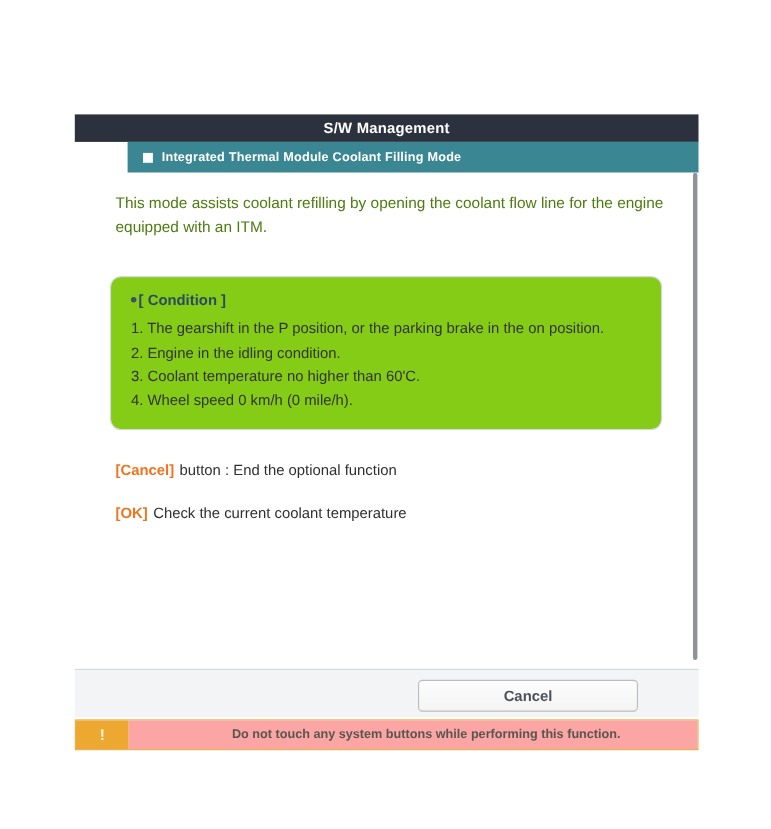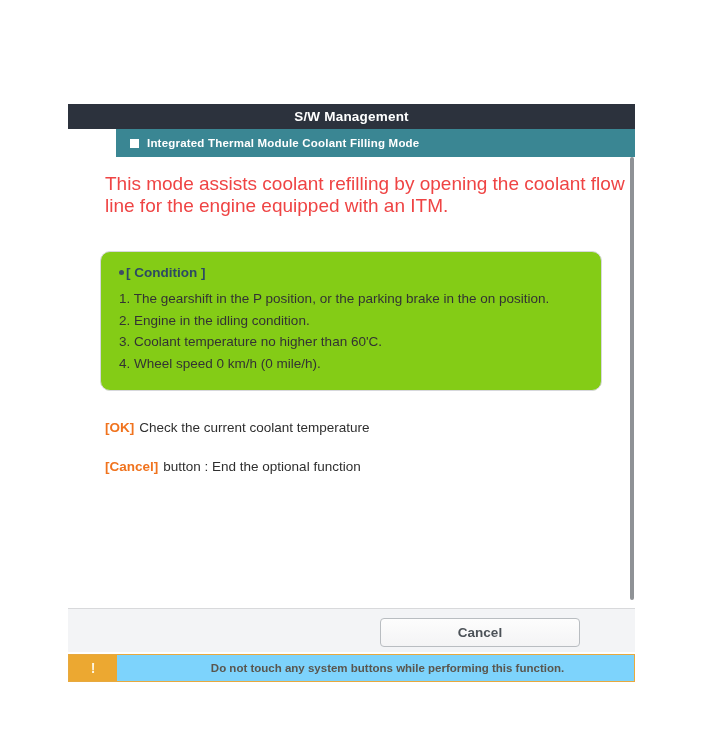--- a/index.html
+++ b/index.html
@@ -18,22 +18,22 @@
   .content { position:relative; background:#ffffff; height:451px; overflow:hidden; }
   .vscroll { position:absolute; top:0; right:1px; width:4px; height:443px;
              background:#8f9296; border-radius:2px; }
 
   .section-title { margin:28px 20px 0 20px; padding-bottom:6px;
                    border-bottom:2px solid #8fb6c6; display:flex; align-items:center; }
   .section-title .dot { width:7px; height:7px; border-radius:50%; background:#8a99a8;
                         margin-right:10px; flex:0 0 auto; }
   .section-title .txt { color:#2d4a63; font-size:14px; font-weight:bold; }
 
-  .desc { margin:16px 20px 0 37px; width:530px; color:#ef4444;
-          font-size:19px; line-height:22px; }
+  .desc { margin:16px 20px 0 37px; width:530px; color:#4d7c0f;
+          font-size:14px; line-height:22px; }
 
   .cond-box { margin:34px 33px 0 32px; background:#84cc16; border:1px solid #d7d8dc;
               border-radius:10px; padding:13px 18px 16px 18px; }
   .cond-head { display:flex; align-items:center; margin-bottom:8px; }
   .cond-head .dot { width:5px; height:5px; border-radius:50%; background:#3f4e63;
                     margin-right:2px; flex:0 0 auto; }
   .cond-head .txt { color:#2d4a63; font-size:13.5px; font-weight:bold; }
   .cond-item { color:#333333; font-size:13.5px; line-height:21.5px; }
 
   .note { margin:29px 20px 0 37px; font-size:13.5px; color:#2f2f2f; }
@@ -47,21 +47,21 @@
   .btn { width:100%; height:100%; background:linear-gradient(#fdfdfd,#f4f4f5);
          border:1px solid #b9bdc1; border-radius:4px; color:#4c5258;
          font-family:"Liberation Sans", sans-serif; font-size:13.5px; font-weight:bold;
          display:flex; align-items:center; justify-content:center; cursor:pointer; }
   .btn-cancel { position:absolute; left:312px; top:9px; width:200px; height:29px; }
 
   
   .warnbar { margin-top:2px; height:28px; display:flex; border:1px solid #e8a93e; }
   .warn-ico { width:48px; background:#eca831; color:#fdf6e0; font-weight:bold; font-size:14px;
               display:flex; align-items:center; justify-content:center; flex:0 0 auto; }
-  .warn-msg { flex:1; background:#7dd3fc; display:flex; align-items:center; justify-content:center;
+  .warn-msg { flex:1; background:#fca5a5; display:flex; align-items:center; justify-content:center;
               color:#5a564e; font-size:11.5px; font-weight:bold;padding-left:24px; }
 </style>
 </head>
 <body>
 
 <div class="window">
 
   <div class="titlebar">
     <span class="title">S/W Management</span>
   </div>
@@ -82,25 +82,25 @@
         <span class="dot"></span>
         <span class="txt">[ Condition ]</span>
       </div>
       <div class="cond-item">1. The gearshift in the P position, or the parking brake in the on position.</div>
       <div class="cond-item">2. Engine in the idling condition.</div>
       <div class="cond-item">3. Coolant temperature no higher than 60'C.</div>
       <div class="cond-item">4. Wheel speed 0 km/h (0 mile/h).</div>
     </div>
 
     <div class="note">
-      <span class="tag">[OK]</span><span>Check the current coolant temperature</span>
+      <span class="tag">[Cancel]</span><span>button : End the optional function</span>
     </div>
 
     <div class="note">
-      <span class="tag">[Cancel]</span><span>button : End the optional function</span>
+      <span class="tag">[OK]</span><span>Check the current coolant temperature</span>
     </div>
   </div>
 
   <div class="btnbar">
     <div class="btn btn-cancel">Cancel</div>
   </div>
 
   <div class="warnbar">
     <div class="warn-ico">!</div>
     <div class="warn-msg">Do not touch any system buttons while performing this function.</div>

